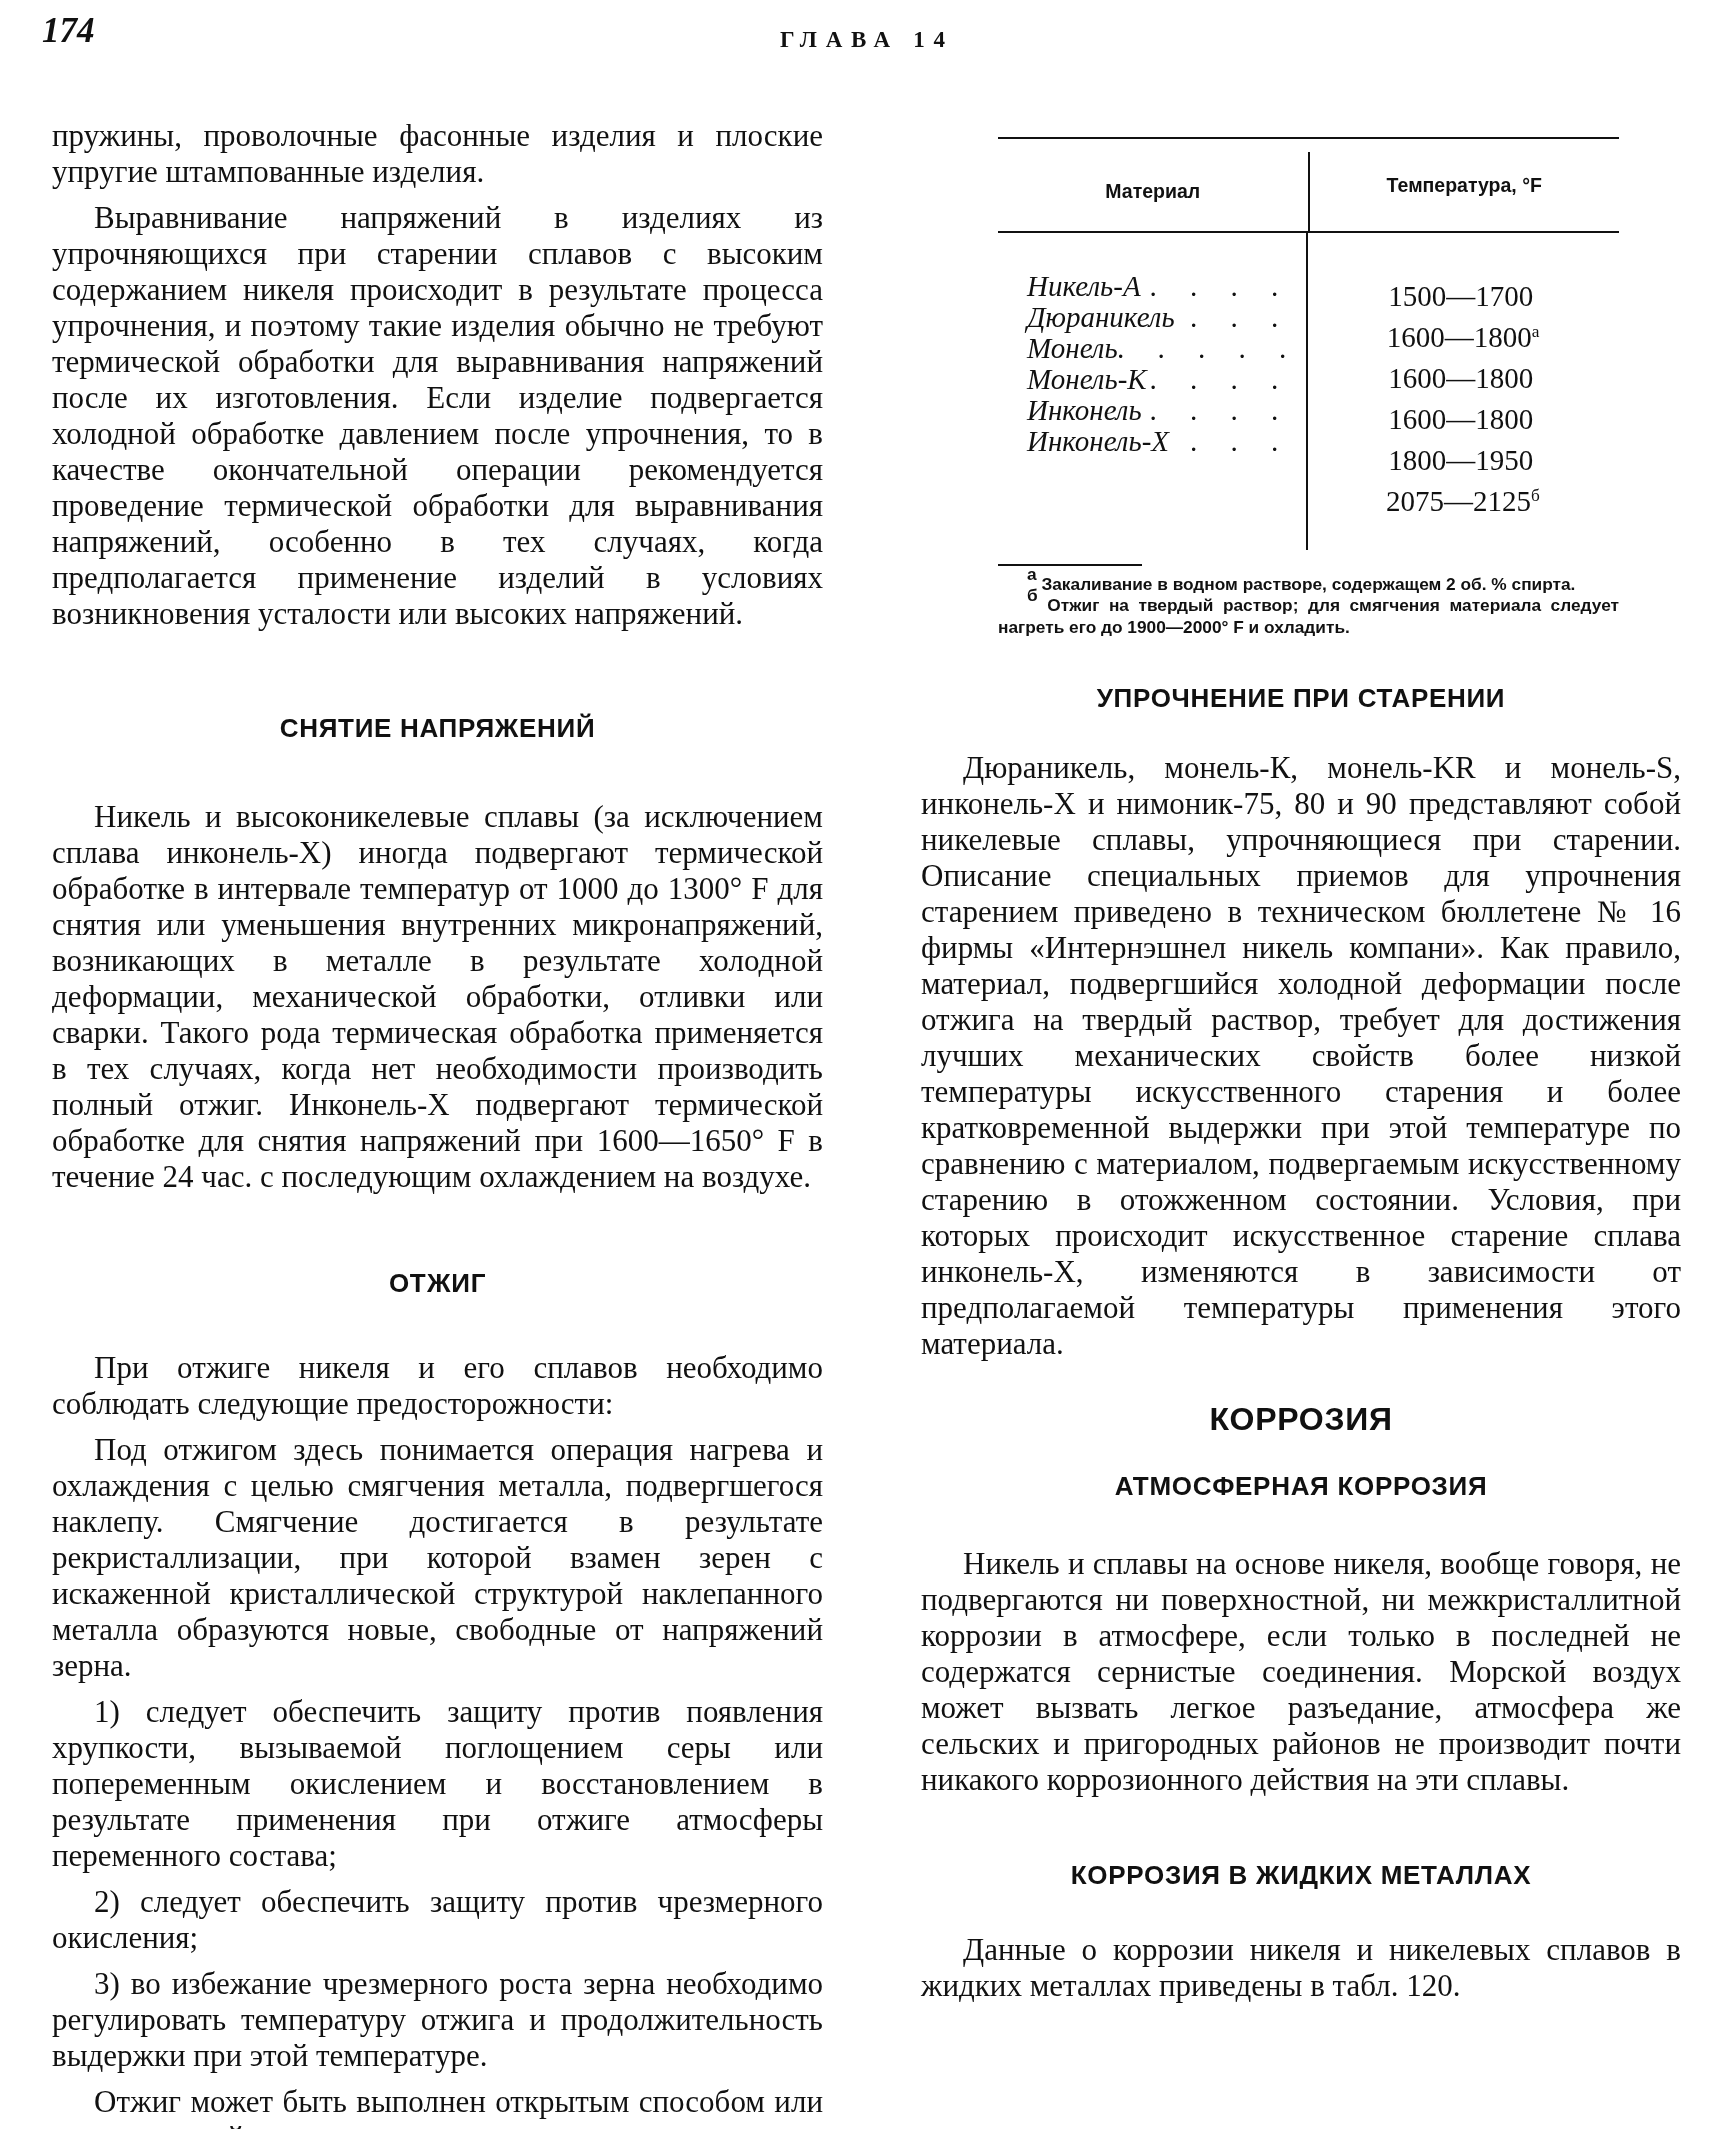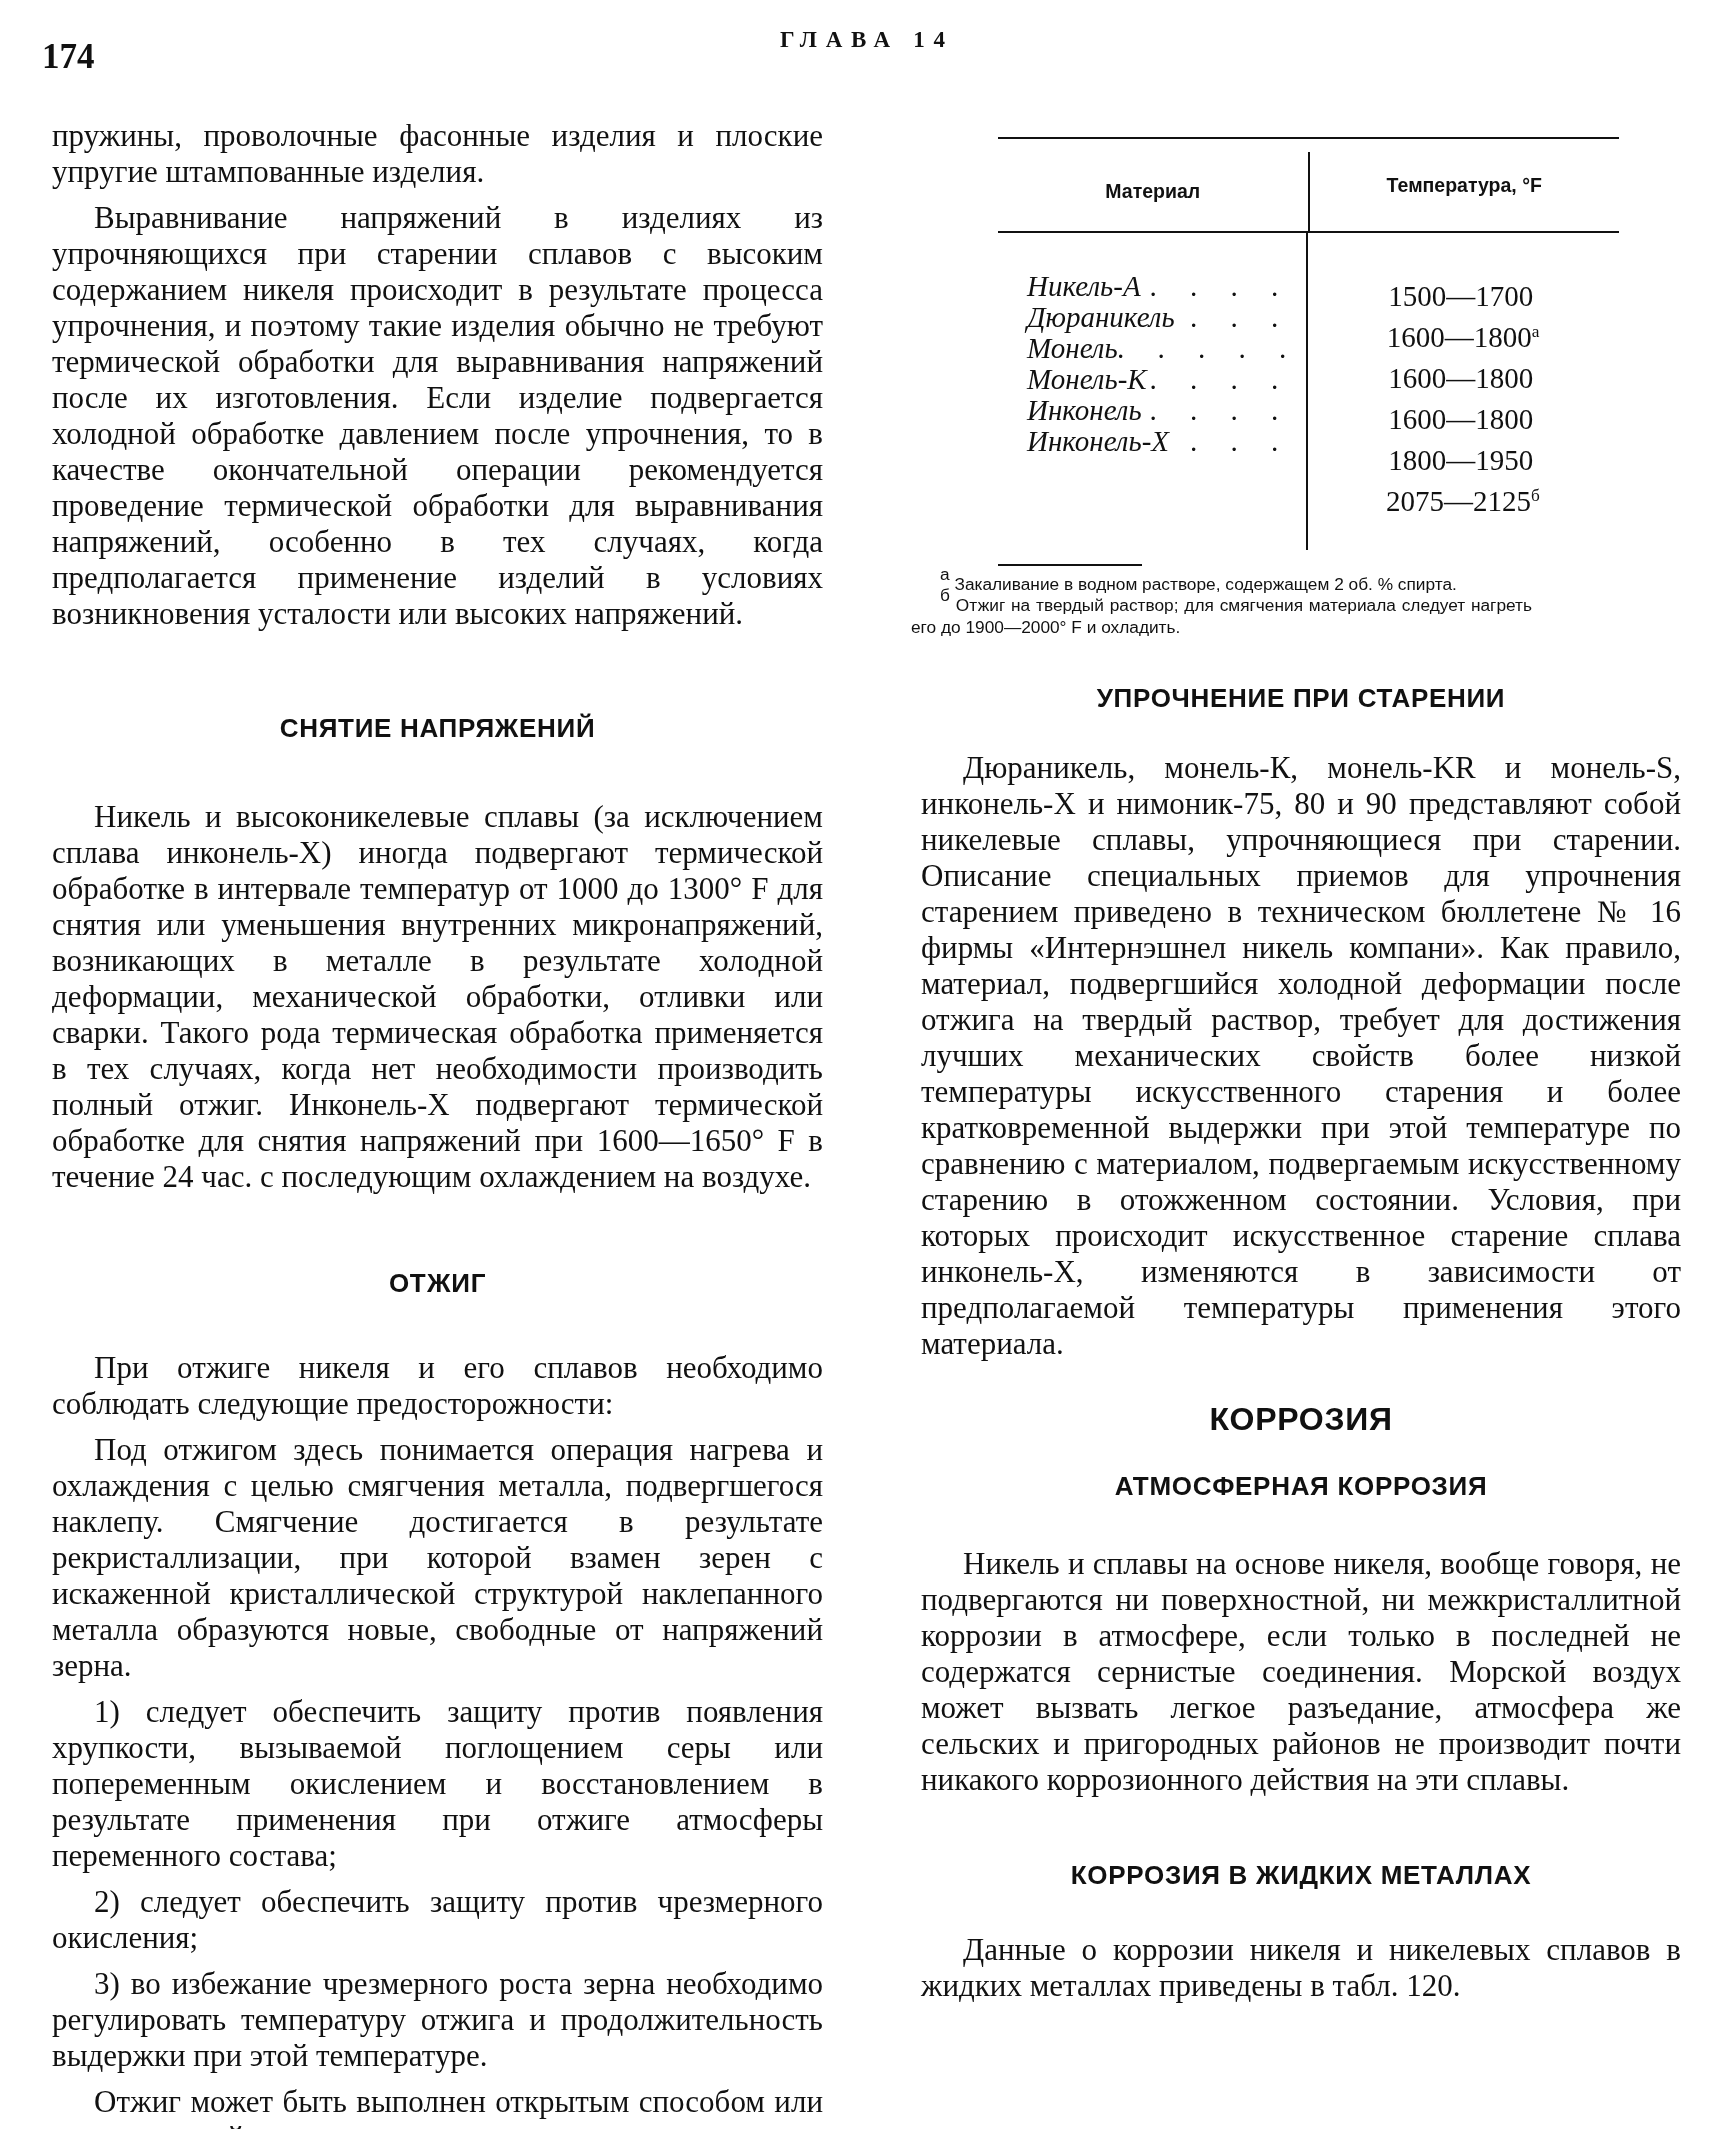--- a/index.html
+++ b/index.html
@@ -1,18 +1,18 @@
 <!DOCTYPE html>
 <html style="font-size:11.5px"><head>
 <meta charset="utf-8">
 <style>
   html, body { margin:0; padding:0; background:#ffffff; }
   body { width:1732px; height:2129px; position:relative; overflow:hidden;
          font-family:"Liberation Serif","DejaVu Serif",serif; color:#111; }
-  .hdr-num { position:absolute; left:42px; top:37px; font-size:35px; font-weight:bold; }
+  .hdr-num { position:absolute; left:42px; top:11px; font-size:35px; font-weight:bold;font-style:italic; }
   .hdr-title { position:absolute; left:780px; top:27.4px; font-size:23px; font-weight:bold; letter-spacing:8.7px; }
   .col { position:absolute; top:108px; width:791px; }
   .col.left { left:42px; }
   .col.right { left:911px; top:108px; width:780px; }
   p { margin:10px; font-size:31px; line-height:36px; text-align:justify; text-align-last:left; }
   p.ind { text-indent:42px; }
   .sec { font-family:"Liberation Sans","DejaVu Sans",sans-serif; font-weight:bold; font-size:26px;
          text-align:center; margin:12px; letter-spacing:0.7px; }
   .sec.big { font-size:32px; }
   .thead { display:flex; width:621px; margin-left:87px; border-top:2.9px solid #111; border-bottom:2.9px solid #111; height:92px; }
@@ -21,22 +21,22 @@
   .thead .c1 { width:310px; border-right:2.2px solid #111; margin:13px 0 0; }
   .thead .c2 { width:310px; }
   .tbody { display:flex; width:621px; margin-left:87px; }
   .tbody .c1 { width:300px; border-right:2.2px solid #111; padding:38px 0 33px 29px; box-sizing:border-box; width:310px; }
   .tbody .c2 { width:310px; padding:38px 0 33px 0; text-align:center; }
   .row { font-size:29px; line-height:31px; white-space:nowrap; display:flex; justify-content:space-between; padding-right:14px;font-style:italic; }
   .val { font-size:29px; line-height:31px;margin-top:10px; }
   .dots { letter-spacing:13px; }
   sup { font-size:17.3px; vertical-align:10px; line-height:0; }
   .fn-rule { width:144px; border-top:2.9px solid #111; margin-left:87px; margin-top:14.4px; }
-  .fn { font-family:"Liberation Sans","DejaVu Sans",sans-serif; font-weight:normal; font-size:17.3px; line-height:21.7px;
-        width:621px; text-align:justify; text-indent:29px; }
+  .fn { font-family:"Liberation Sans","DejaVu Sans",sans-serif; font-weight:bold; font-size:17.3px; line-height:21.7px;
+        margin-left:87px; width:621px; text-align:justify; text-indent:29px; }
 </style>
 </head>
 <body>
 
 <div class="hdr-num">174</div>
 <div class="hdr-title">ГЛАВА 14</div>
 
 <div class="col left">
   <p>пружины, проволочные фасонные изделия и плоские упругие штампованные изделия.</p>
   <p class="ind">Выравнивание напряжений в изделиях из упрочняющихся при старении сплавов с высоким содержанием никеля происходит в результате процесса упрочнения, и поэтому такие изделия обычно не требуют термической обработки для выравнивания напряжений после их изготовления. Если изделие подвергается холодной обработке давлением после упрочнения, то в качестве окончательной операции рекомендуется проведение термической обработки для выравнивания напряжений, особенно в тех случаях, когда предполагается применение изделий в условиях возникновения усталости или высоких напряжений.</p>

